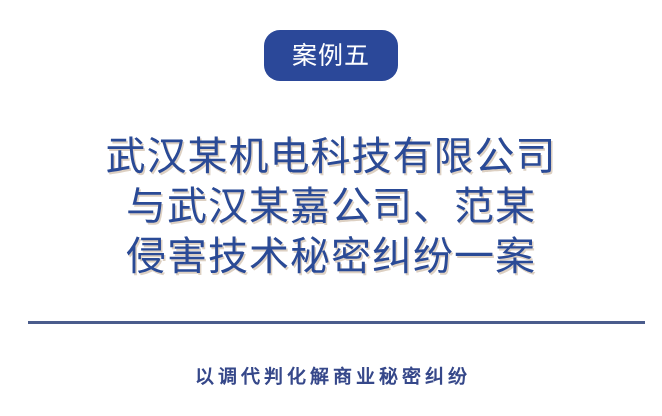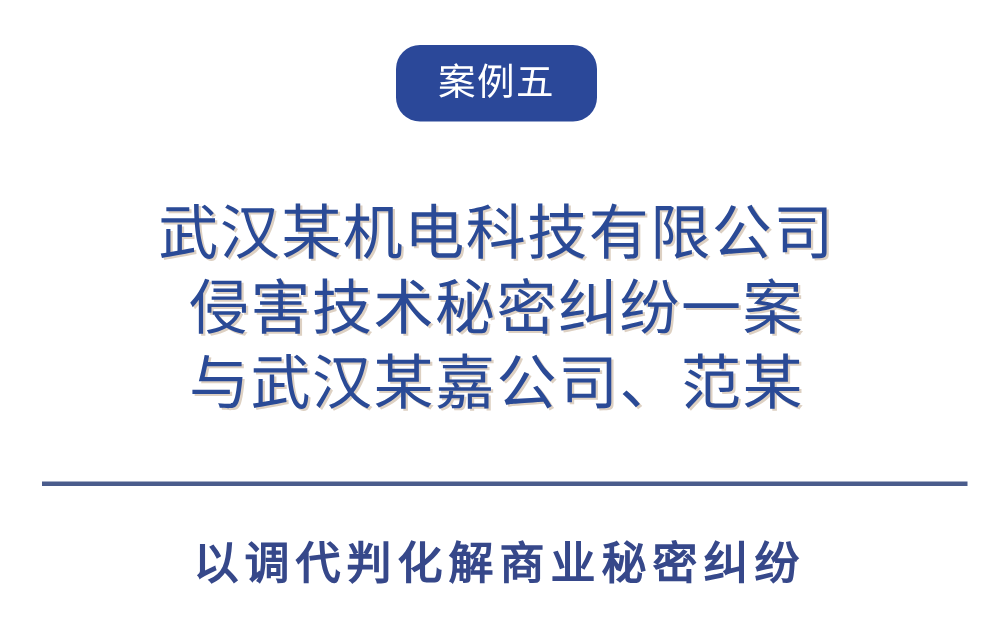--- a/index.html
+++ b/index.html
@@ -83,42 +83,42 @@
   
   .subtitle-row {
     position: absolute;
     top: 360px;
     left: 0;
     width: 662px;
     text-align: center;
   }
   .subtitle {
     display: inline-block;
-    font-size: 30px;
+    font-size: 19px;
     line-height: 34px;
     font-weight: bold;
     color: #36488A;
     letter-spacing: 4px;
     text-indent: 4px;
     white-space: nowrap;
   }
 </style>
 </head>
 <body>
 
 <div class="card">
 
   <div class="badge-row">
     <div class="badge">案例五</div>
   </div>
 
   <div class="title-block">
     <span class="title-line">武汉某机电科技有限公司</span>
+    <span class="title-line">与武汉某嘉公司、范某</span>
     <span class="title-line">侵害技术秘密纠纷一案</span>
-    <span class="title-line">与武汉某嘉公司、范某</span>
   </div>
 
   <div class="divider"></div>
 
   <div class="subtitle-row">
     <span class="subtitle">以调代判化解商业秘密纠纷</span>
   </div>
 
 </div>
 

